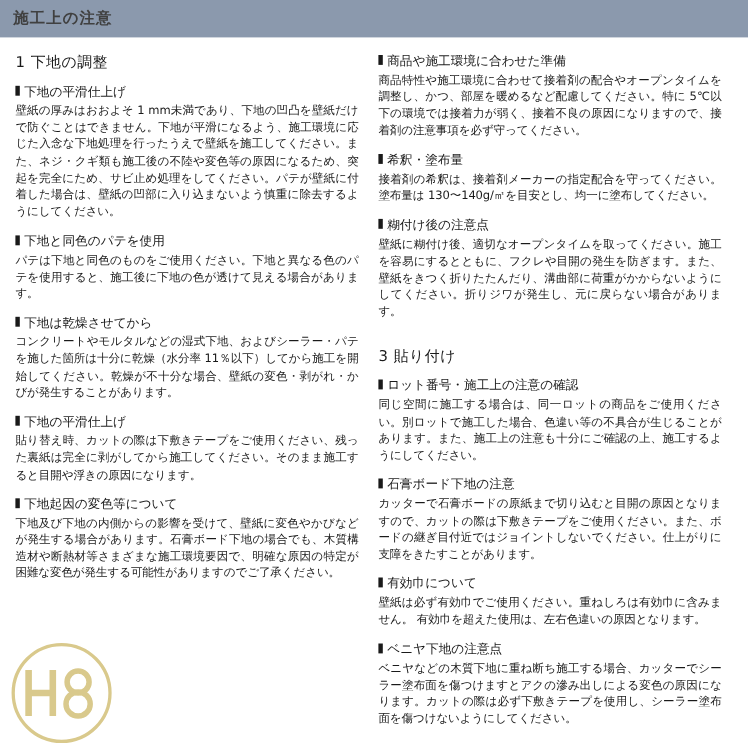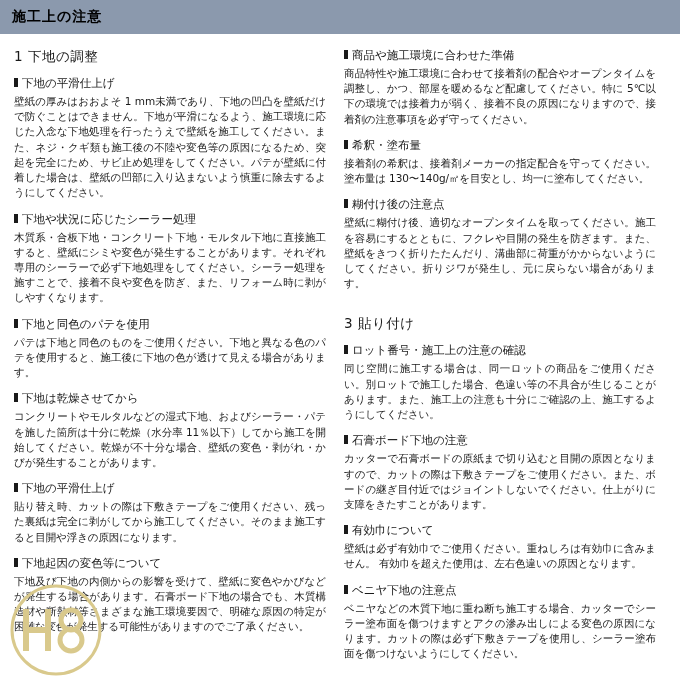--- a/index.html
+++ b/index.html
@@ -25,21 +25,21 @@
   .header {
     position: relative;
     height: 34px;
     background: #8b99ad;
     display: flex;
     align-items: center;
     padding-left: 12px;
     box-sizing: border-box;
   }
   .header-title {
-    color: #000000;
+    color: #404040;
     font-size: 14px;
     font-weight: bold;
     letter-spacing: 1px;
   }
   
   .watermark {
     position: absolute;
     left: 8px;
     bottom: 2px;
     width: 96px;
@@ -112,27 +112,20 @@
       <h2 class="sec-title">1 下地の調整</h2>
 
       <div class="block">
         <div class="sub-title">
           <span class="bullet"></span>
           <span>下地の平滑仕上げ</span>
         </div>
         <p class="body-text">壁紙の厚みはおおよそ 1 mm未満であり、下地の凹凸を壁紙だけで防ぐことはできません。下地が平滑になるよう、施工環境に応じた入念な下地処理を行ったうえで壁紙を施工してください。また、ネジ・クギ類も施工後の不陸や変色等の原因になるため、突起を完全にため、サビ止め処理をしてください。パテが壁紙に付着した場合は、壁紙の凹部に入り込まないよう慎重に除去するようにしてください。</p>
       </div>
 
-      <div class="block">
-        <div class="sub-title">
-          <span class="bullet"></span>
-          <span>下地や状況に応じたシーラー処理</span>
-        </div>
-        <p class="body-text">木質系・合板下地・コンクリート下地・モルタル下地に直接施工すると、壁紙にシミや変色が発生することがあります。それぞれ専用のシーラーで必ず下地処理をしてください。シーラー処理を施すことで、接着不良や変色を防ぎ、また、リフォーム時に剥がしやすくなります。</p>
-      </div>
 
       <div class="block">
         <div class="sub-title">
           <span class="bullet"></span>
           <span>下地と同色のパテを使用</span>
         </div>
         <p class="body-text">パテは下地と同色のものをご使用ください。下地と異なる色のパテを使用すると、施工後に下地の色が透けて見える場合があります。</p>
       </div>
 
       <div class="block">

